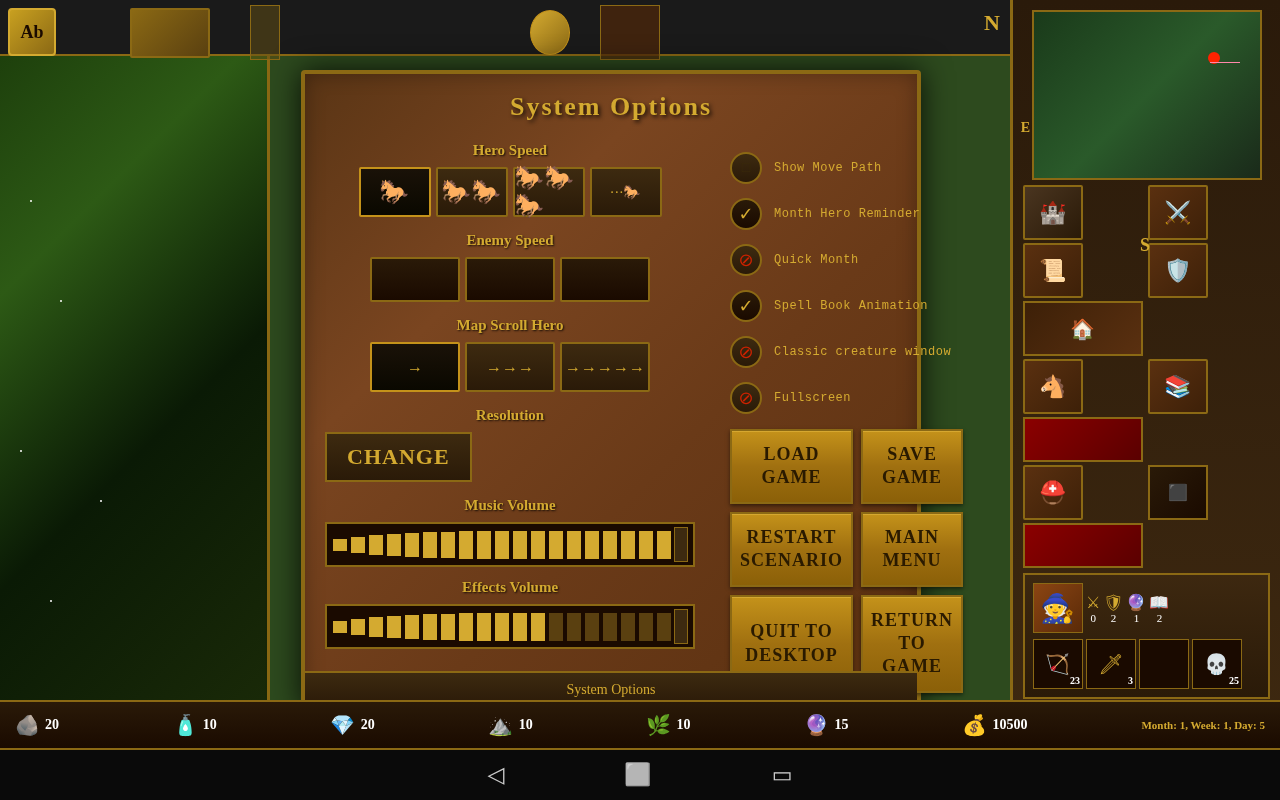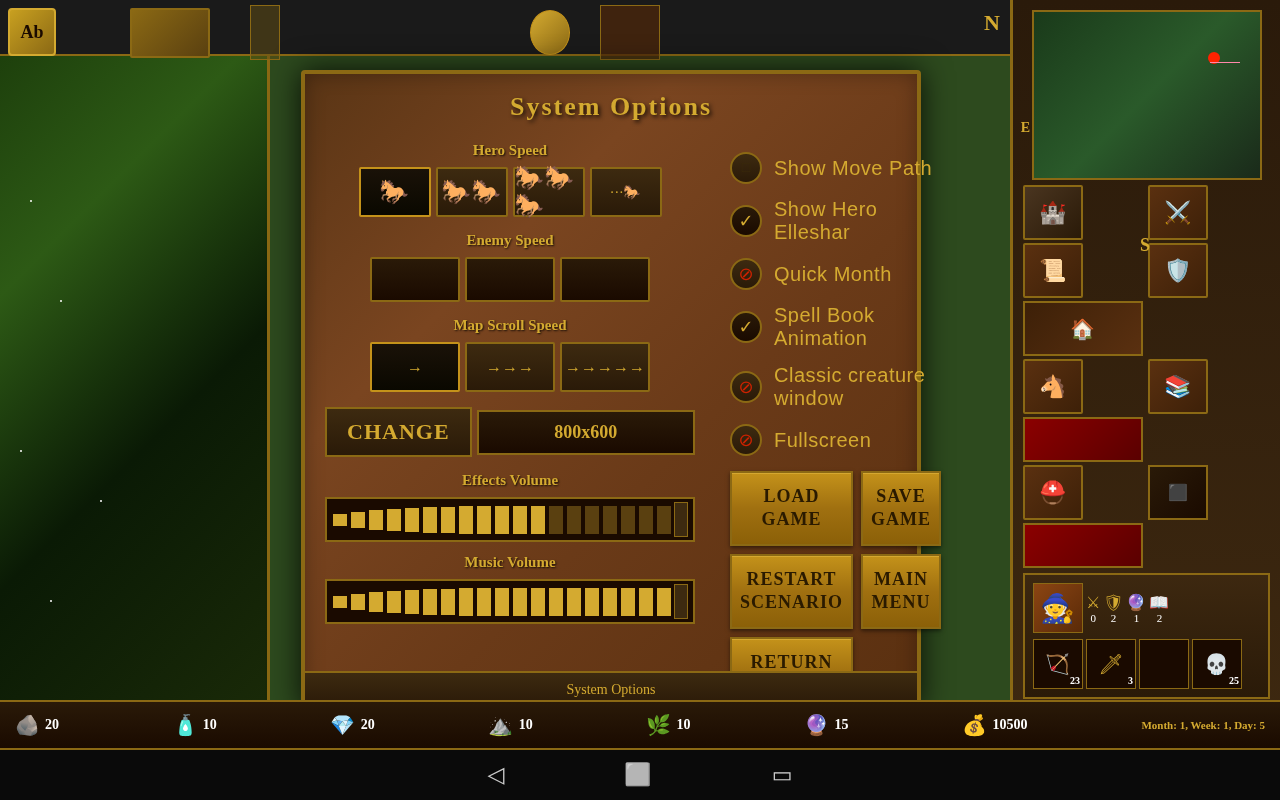--- a/index.html
+++ b/index.html
@@ -470,22 +470,22 @@
       color: #d4aa30;
     }
 
     .check-box.disabled-circle {
       color: #cc2200;
       background: linear-gradient(180deg, #3d2a10, #2a1a08);
     }
 
     .option-label {
       color: #d4aa30;
-      font-size: 20px;
-      font-family: Liberation Sans, sans-serif;
+      font-size: 12px;
+      font-family: Liberation Mono, monospace;
       letter-spacing: 0.5px;
     }
 
     
     .action-buttons {
       display: grid;
       grid-template-columns: 1fr 1fr;
       gap: 8px;
       margin-top: 15px;
     }
@@ -678,30 +678,56 @@
           </div>
         </div>
 
         <div class="section-label">Enemy Speed</div>
         <div class="enemy-speed-buttons">
           <div class="enemy-btn"></div>
           <div class="enemy-btn"></div>
           <div class="enemy-btn"></div>
         </div>
 
-        <div class="section-label">Map Scroll Speed</div>
+        <div class="section-label">Map Scroll Hero</div>
         <div class="scroll-speed-buttons">
           <div class="scroll-btn active">→</div>
           <div class="scroll-btn">→→→</div>
           <div class="scroll-btn">→→→→→</div>
         </div>
 
+        <div class="section-label">Resolution</div>
         <div class="resolution-row">
           <button class="change-btn">CHANGE</button>
-          <div class="resolution-display">800x600</div>
+        </div>
+
+        <div class="volume-section">
+          <div class="section-label">Music Volume</div>
+          <div class="volume-slider-container">
+            <div class="volume-bar" style="height:12px;"></div>
+            <div class="volume-bar" style="height:16px;"></div>
+            <div class="volume-bar" style="height:20px;"></div>
+            <div class="volume-bar" style="height:22px;"></div>
+            <div class="volume-bar" style="height:24px;"></div>
+            <div class="volume-bar" style="height:26px;"></div>
+            <div class="volume-bar" style="height:26px;"></div>
+            <div class="volume-bar" style="height:28px;"></div>
+            <div class="volume-bar" style="height:28px;"></div>
+            <div class="volume-bar" style="height:28px;"></div>
+            <div class="volume-bar" style="height:28px;"></div>
+            <div class="volume-bar" style="height:28px;"></div>
+            <div class="volume-bar" style="height:28px;"></div>
+            <div class="volume-bar" style="height:28px;"></div>
+            <div class="volume-bar" style="height:28px;"></div>
+            <div class="volume-bar" style="height:28px;"></div>
+            <div class="volume-bar" style="height:28px;"></div>
+            <div class="volume-bar" style="height:28px;"></div>
+            <div class="volume-bar" style="height:28px;"></div>
+            <div class="volume-end"></div>
+          </div>
         </div>
 
         <div class="volume-section">
           <div class="section-label">Effects Volume</div>
           <div class="volume-slider-container">
             <div class="volume-bar" style="height:12px;"></div>
             <div class="volume-bar" style="height:16px;"></div>
             <div class="volume-bar" style="height:20px;"></div>
             <div class="volume-bar" style="height:22px;"></div>
             <div class="volume-bar" style="height:24px;"></div>
@@ -715,60 +741,34 @@
             <div class="volume-bar dim" style="height:28px;"></div>
             <div class="volume-bar dim" style="height:28px;"></div>
             <div class="volume-bar dim" style="height:28px;"></div>
             <div class="volume-bar dim" style="height:28px;"></div>
             <div class="volume-bar dim" style="height:28px;"></div>
             <div class="volume-bar dim" style="height:28px;"></div>
             <div class="volume-bar dim" style="height:28px;"></div>
             <div class="volume-end"></div>
           </div>
         </div>
-
-        <div class="volume-section">
-          <div class="section-label">Music Volume</div>
-          <div class="volume-slider-container">
-            <div class="volume-bar" style="height:12px;"></div>
-            <div class="volume-bar" style="height:16px;"></div>
-            <div class="volume-bar" style="height:20px;"></div>
-            <div class="volume-bar" style="height:22px;"></div>
-            <div class="volume-bar" style="height:24px;"></div>
-            <div class="volume-bar" style="height:26px;"></div>
-            <div class="volume-bar" style="height:26px;"></div>
-            <div class="volume-bar" style="height:28px;"></div>
-            <div class="volume-bar" style="height:28px;"></div>
-            <div class="volume-bar" style="height:28px;"></div>
-            <div class="volume-bar" style="height:28px;"></div>
-            <div class="volume-bar" style="height:28px;"></div>
-            <div class="volume-bar" style="height:28px;"></div>
-            <div class="volume-bar" style="height:28px;"></div>
-            <div class="volume-bar" style="height:28px;"></div>
-            <div class="volume-bar" style="height:28px;"></div>
-            <div class="volume-bar" style="height:28px;"></div>
-            <div class="volume-bar" style="height:28px;"></div>
-            <div class="volume-bar" style="height:28px;"></div>
-            <div class="volume-end"></div>
-          </div>
-        </div>
       </div>
 
       <div class="right-col">
 
         <div class="option-row">
           <div class="check-box">
             <span style="font-size:14px;color:#3a2a0a;">□</span>
           </div>
           <span class="option-label">Show Move Path</span>
         </div>
 
         <div class="option-row">
           <div class="check-box checked">✓</div>
-          <span class="option-label">Show Hero Elleshar</span>
+          <span class="option-label">Month Hero Reminder</span>
         </div>
 
         <div class="option-row">
           <div class="check-box disabled-circle">⊘</div>
           <span class="option-label">Quick Month</span>
         </div>
 
         <div class="option-row">
           <div class="check-box checked">✓</div>
           <span class="option-label">Spell Book Animation</span>
@@ -782,20 +782,21 @@
         <div class="option-row">
           <div class="check-box disabled-circle">⊘</div>
           <span class="option-label">Fullscreen</span>
         </div>
 
         <div class="action-buttons">
           <button class="action-btn">LOAD<br>GAME</button>
           <button class="action-btn">SAVE<br>GAME</button>
           <button class="action-btn">RESTART<br>SCENARIO</button>
           <button class="action-btn">MAIN<br>MENU</button>
+          <button class="action-btn">QUIT TO<br>DESKTOP</button>
           <button class="action-btn">RETURN<br>TO GAME</button>
         </div>
 
       </div>
     </div>
 
     <div class="dialog-status">
       <span class="dialog-status-text">System Options</span>
     </div>
   </div>

